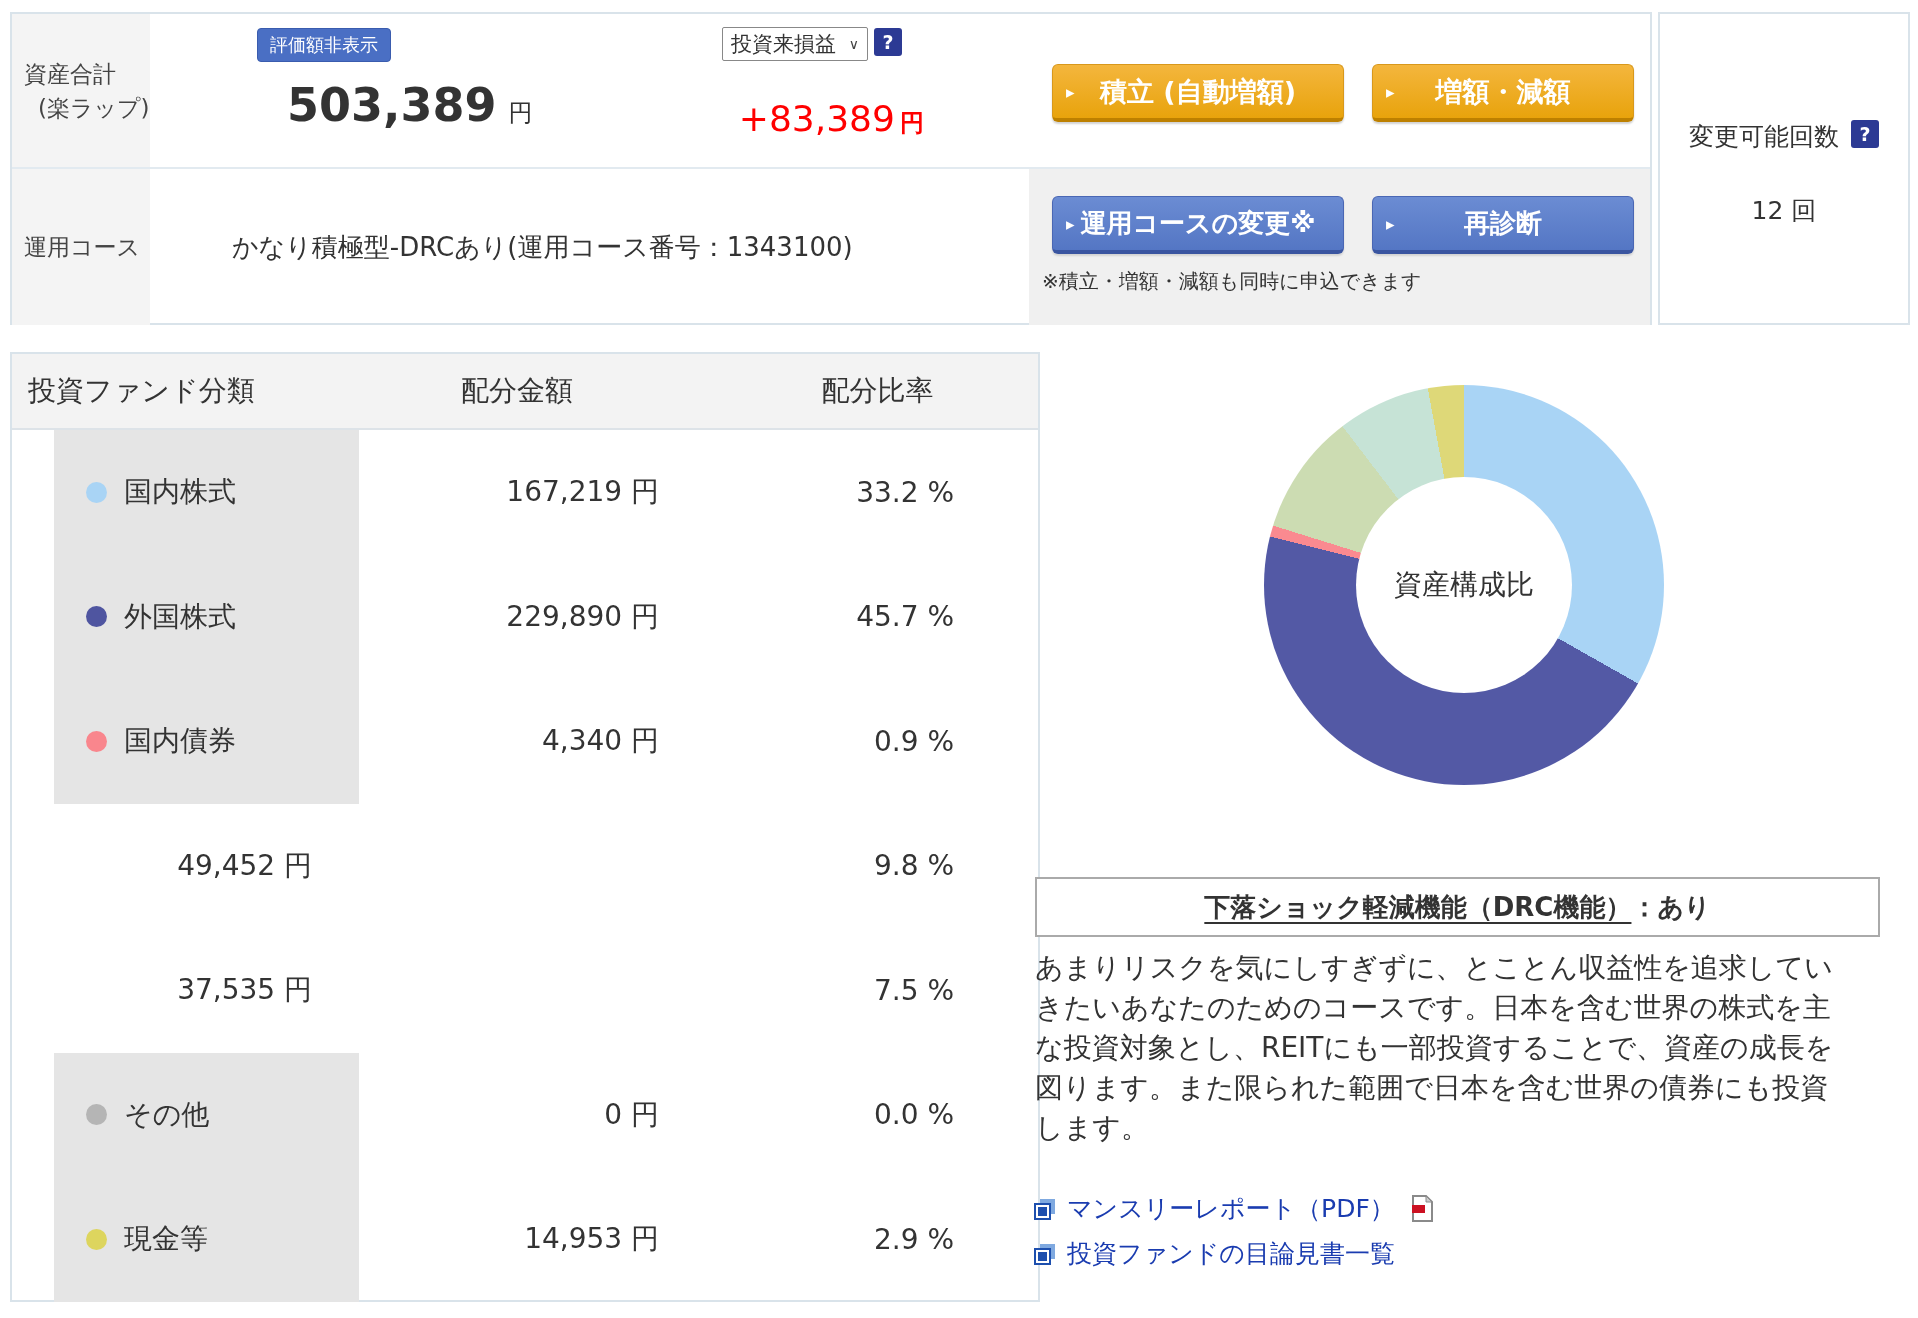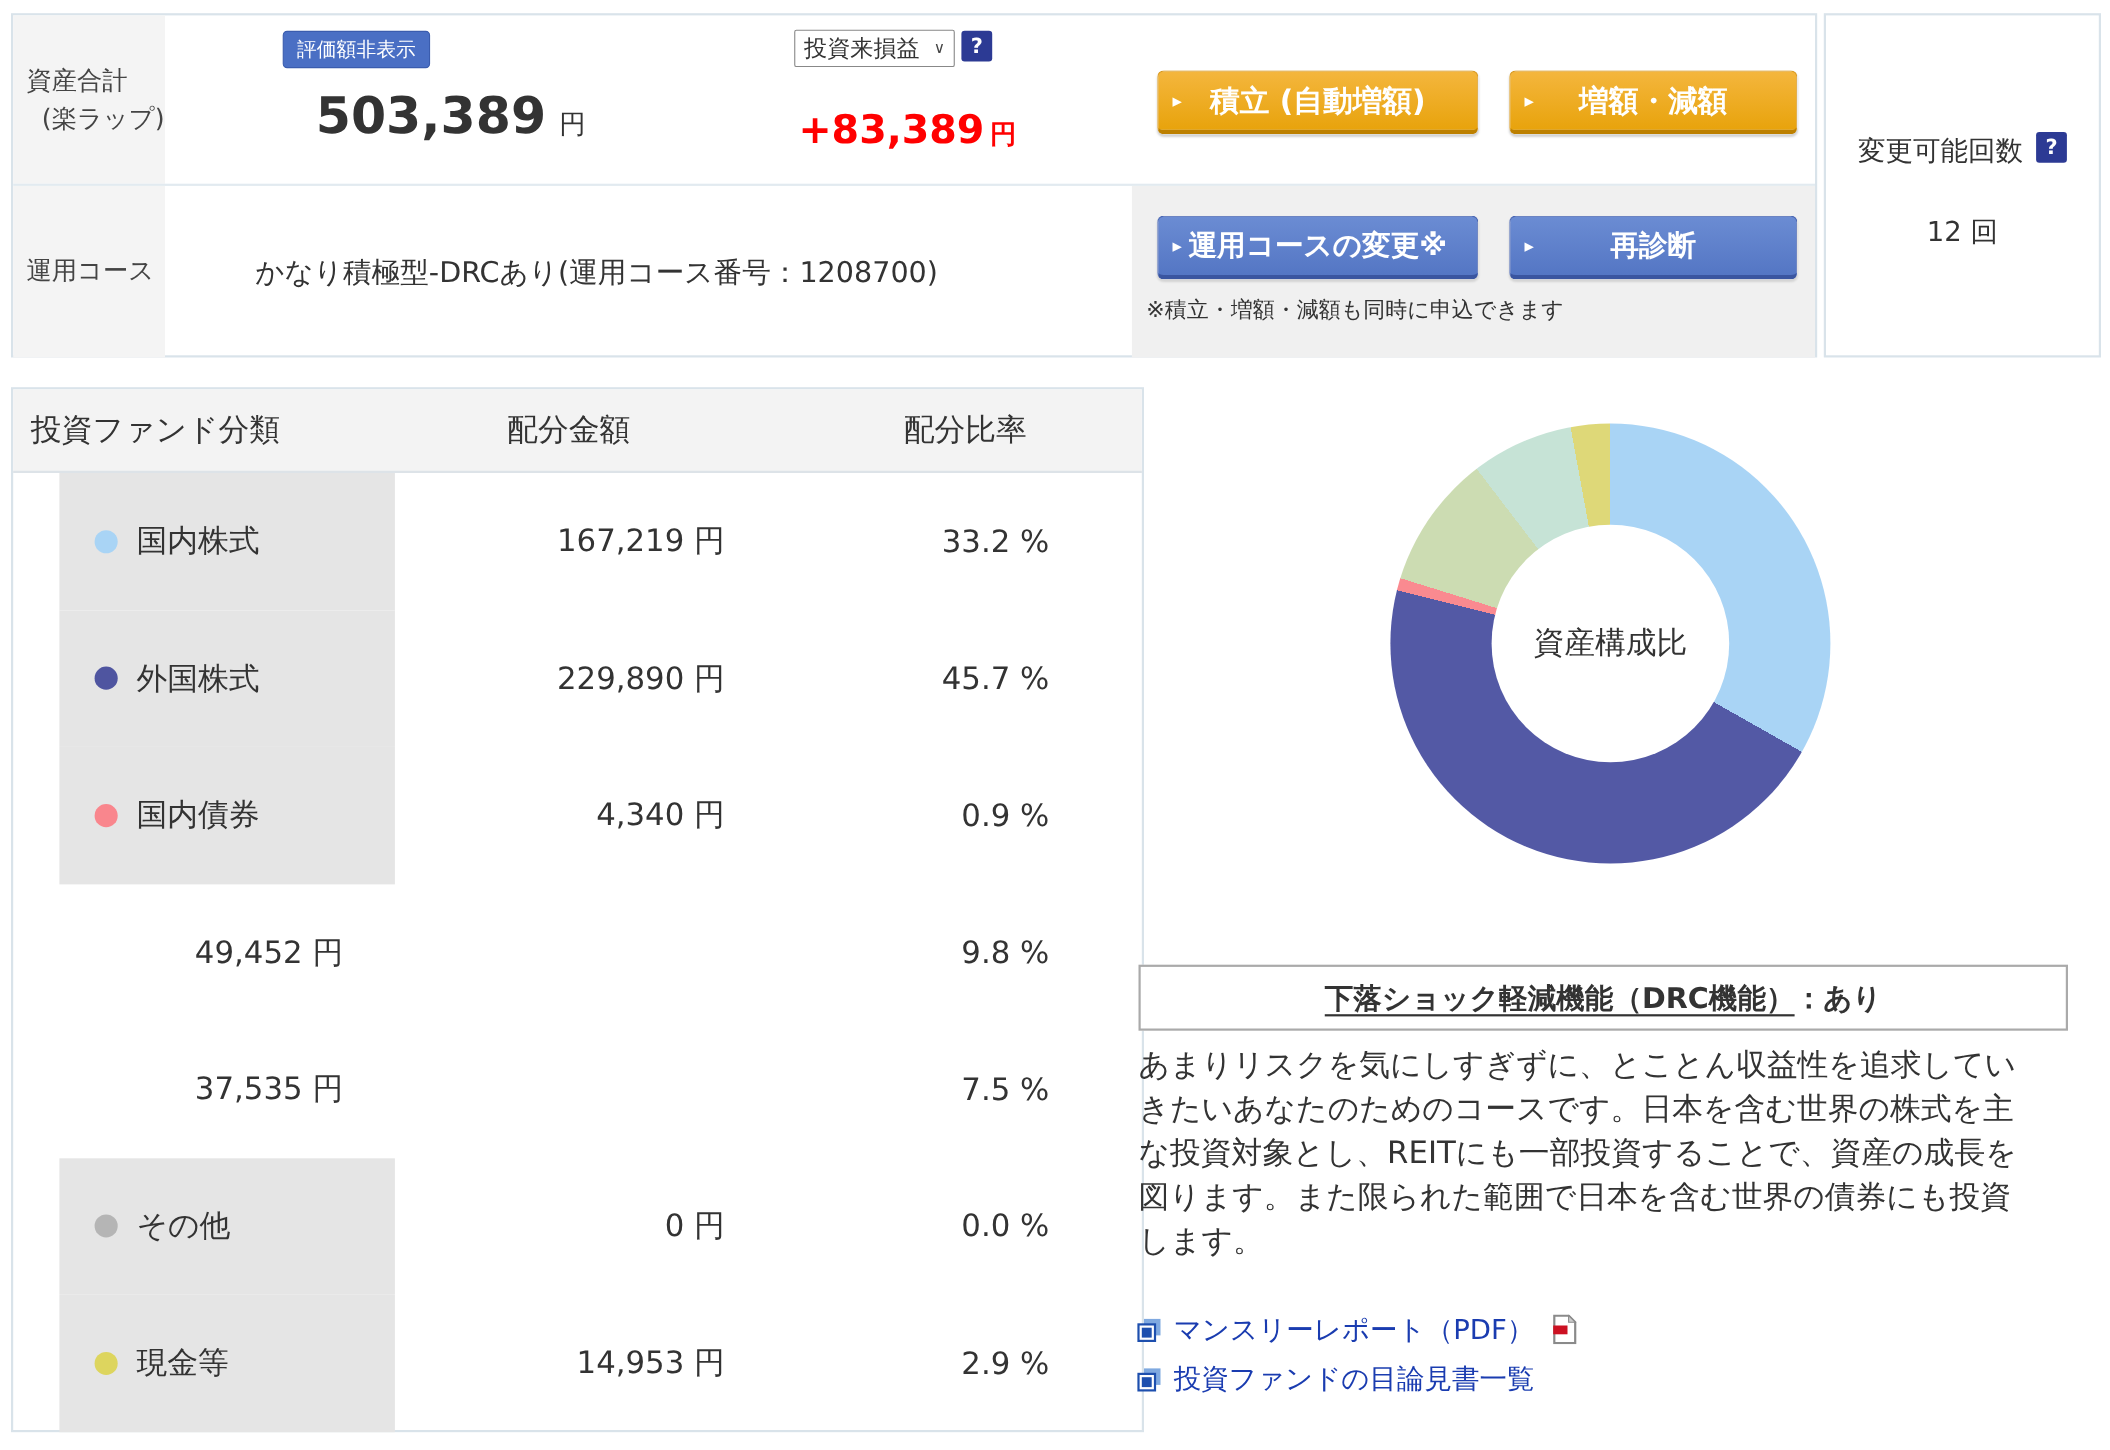--- a/index.html
+++ b/index.html
@@ -20,21 +20,21 @@
   .tv-big{font-size:46px;font-weight:bold;color:#333;}
   .tv-unit{font-size:24px;margin-left:12px;}
   .dropdown{position:absolute;left:710px;top:13px;width:146px;height:34px;border:1px solid #888;
             border-radius:2px;background:#fff;display:flex;align-items:center;
             justify-content:space-between;padding:0 8px;font-size:21px;box-sizing:border-box;}
   .chev{font-size:14px;color:#444;}
   .help{width:28px;height:28px;background:#2c3a94;color:#fff;font-size:19px;font-weight:bold;
         display:flex;align-items:center;justify-content:center;border-radius:3px;flex:none;}
   .help1{position:absolute;left:862px;top:14px;}
   .pl{position:absolute;left:620px;top:84px;width:292px;text-align:right;color:#f00;white-space:nowrap;}
-  .pl-num{font-size:36px;font-weight:bold;}
+  .pl-num{font-size:36px;font-weight:normal;}
   .pl-unit{font-size:24px;font-weight:bold;}
   .btn{position:absolute;height:58px;border-radius:6px;color:#fff;font-weight:bold;
        display:flex;align-items:center;justify-content:center;cursor:pointer;
        font-family:inherit;padding:0;box-sizing:border-box;}
   .marker{position:absolute;left:13px;font-size:17px;font-weight:normal;}
   .btn.orange{top:50px;background:linear-gradient(180deg,#f4b63d,#e8a30c);
               border:1px solid #d8981c;border-bottom:4px solid #bd8000;
               box-shadow:0 2px 2px rgba(0,0,0,.18);font-size:27px;}
   .btn-tsumitate{left:1040px;width:292px;}
   .btn-zougaku{left:1360px;width:262px;}
@@ -118,21 +118,21 @@
         <span class="marker">▸</span>
         <span>増額・減額</span>
       </button>
     </div>
 
     <div class="row2">
       <div class="gray-sub"></div>
       <div class="label-cell">
         <div>運用コース</div>
       </div>
-      <div class="course-text">かなり積極型-DRCあり(運用コース番号：1208700)</div>
+      <div class="course-text">かなり積極型-DRCあり(運用コース番号：1343100)</div>
       <button class="btn blue btn-course">
         <span class="marker">▸</span>
         <span>運用コースの変更※</span>
       </button>
       <button class="btn blue btn-rediag">
         <span class="marker">▸</span>
         <span>再診断</span>
       </button>
       <div class="note">※積立・増額・減額も同時に申込できます</div>
     </div>

